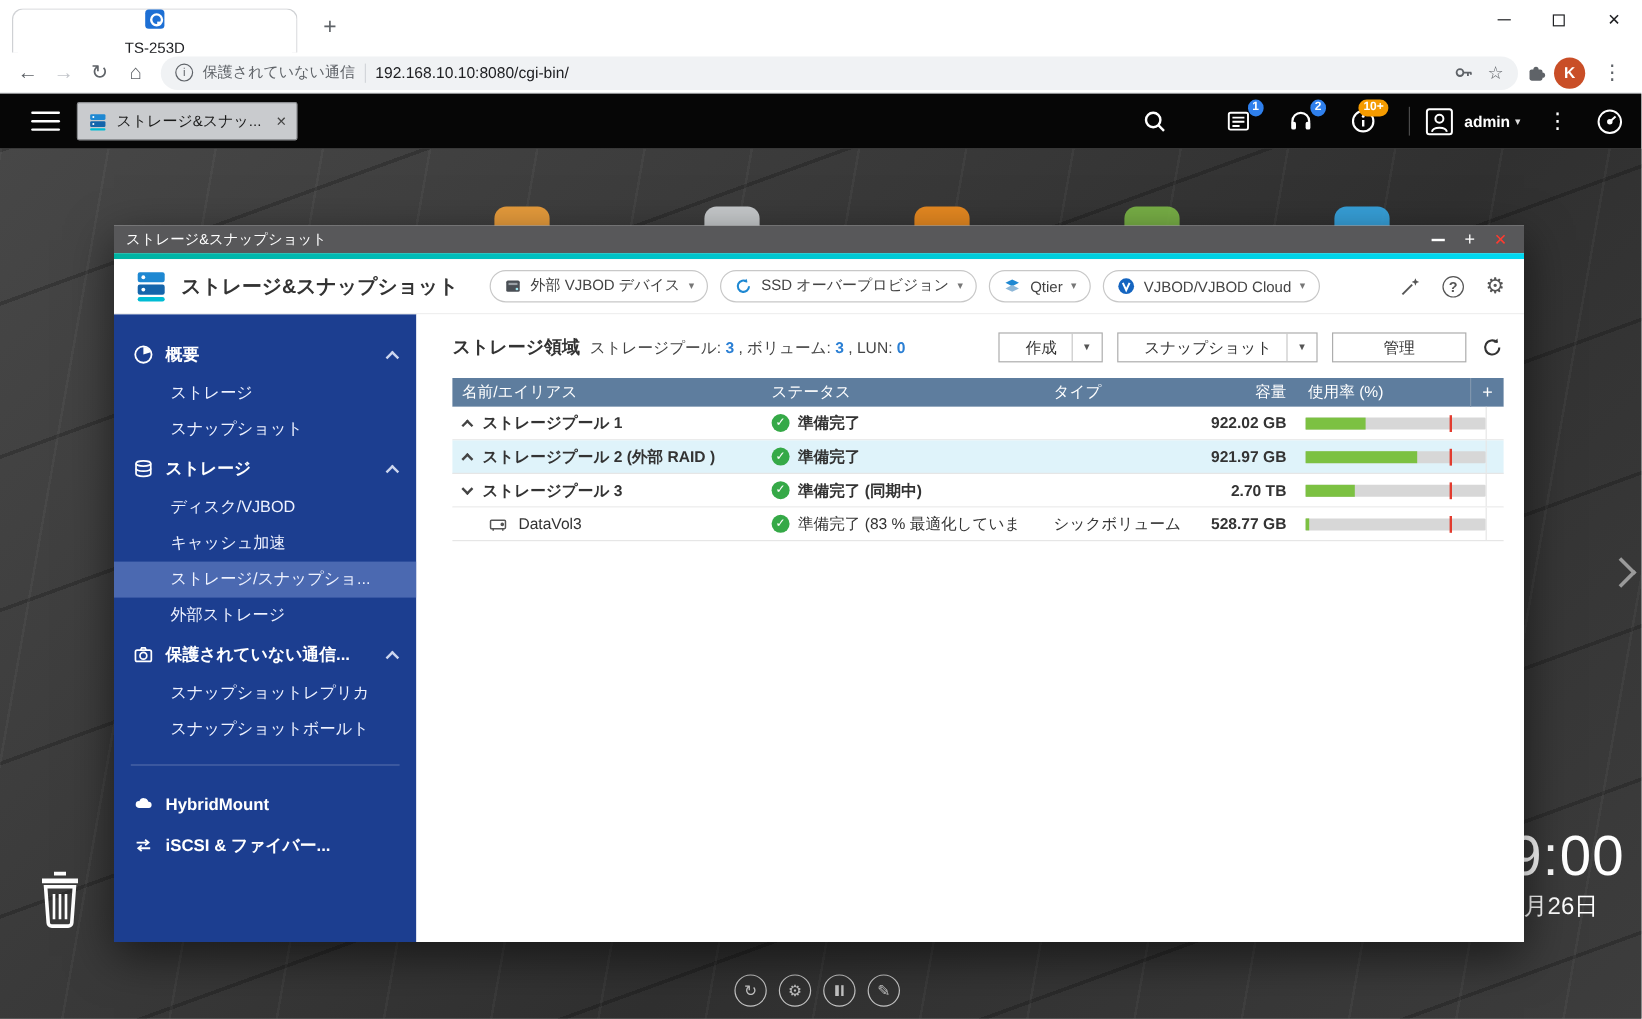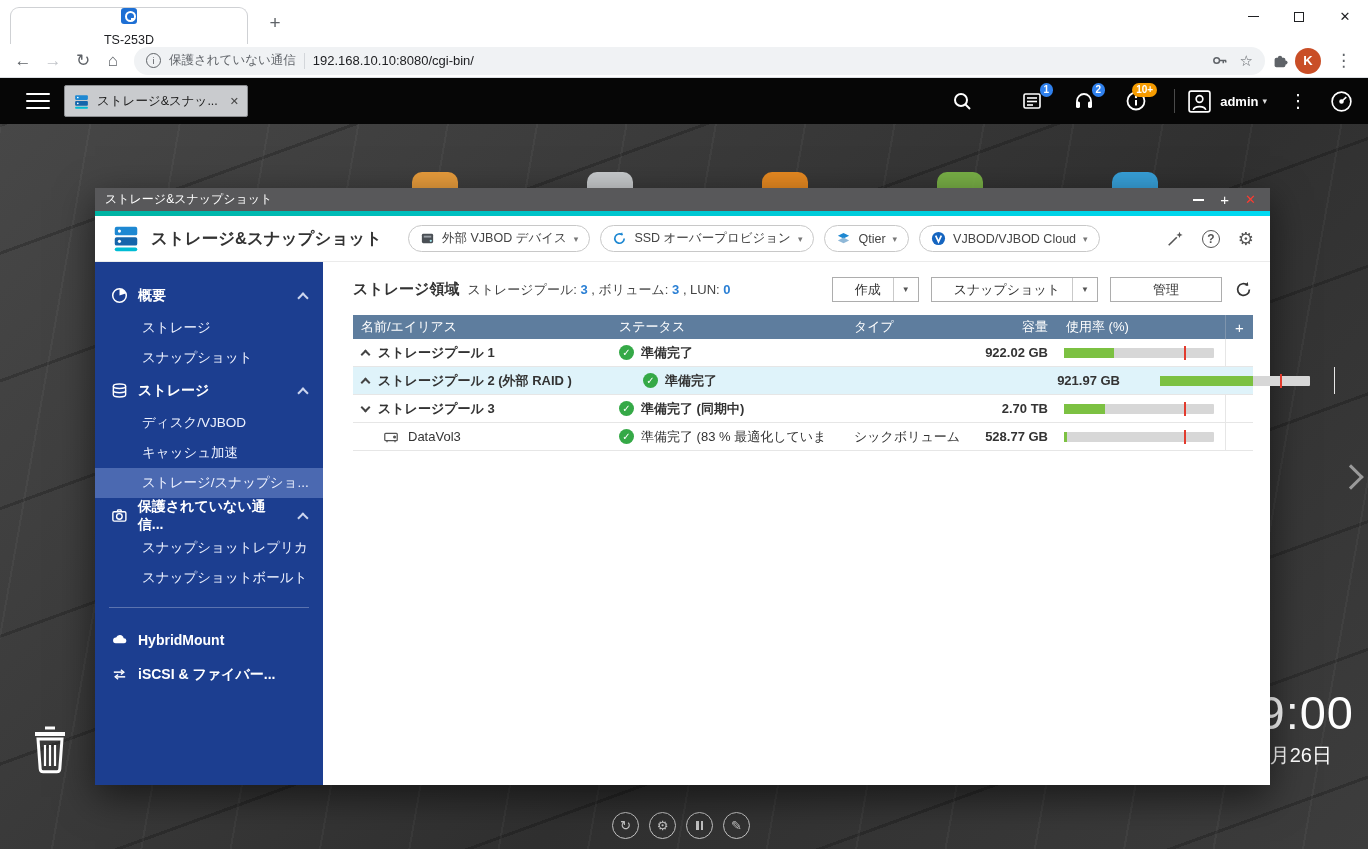--- a/index.html
+++ b/index.html
@@ -91,21 +91,21 @@
           gap:7px; padding:0 11px; font-size:12.5px; color:#444; background:#fff; white-space:nowrap; }
   .pill .crt { font-size:9px; color:#777; }
   .tbicons { margin-left:auto; display:flex; align-items:center; gap:18px; color:#555; }
   .qmark { width:18px; height:18px; border:1.8px solid #555; border-radius:50%; display:flex;
            align-items:center; justify-content:center; font-size:12px; font-weight:bold; color:#555; }
   .gear { font-size:18px; color:#555; }
 
   .qbody { flex:1; display:flex; min-height:0; }
 
   
-  .snav { width:228px; background:#1c3e90; padding-top:16px; color:#fff; flex:none; }
+  .snav { width:252px; background:#1c3e90; padding-top:16px; color:#fff; flex:none; }
   .sec { height:35px; display:flex; align-items:center; gap:10px; padding:0 16px; font-size:14px; font-weight:bold; }
   .sec .chevw { margin-left:auto; width:8px; height:8px; border-left:2px solid #cdd6ee; border-bottom:2px solid #cdd6ee;
                 transform:rotate(135deg); margin-top:4px; }
   .child { height:30px; display:flex; align-items:center; padding-left:47px; font-size:13.5px; color:#eef2ff; }
   .child.sel { background:#4b69b1; }
   .sdiv { border-top:1px solid rgba(255,255,255,.28); margin:14px 14px; }
 
   
   .scontent { flex:1; background:#fff; padding:14px 17px 0 30px; display:flex; flex-direction:column; min-width:0; }
   .chead { display:flex; align-items:center; height:27px; }
@@ -122,21 +122,21 @@
 
   .tbl { margin-top:12px; }
   .thead, .trow { display:grid; grid-template-columns:258px 235px 120px 88px 1fr 28px; align-items:center; }
   .thead { height:24px; background:#5e7d9e; color:#fff; font-size:13px; }
   .thead > div { padding-left:8px; white-space:nowrap; }
   .thead .h-cap { text-align:right; padding:0 6px 0 0; }
   .thead .h-use { padding-left:12px; }
   .thead .h-plus { border-left:1px solid #7f95ad; text-align:center; padding:0; font-size:15px; height:24px;
                    display:flex; align-items:center; justify-content:center; }
   .trow { height:28px; border-bottom:1px solid #e6e6e6; font-size:13px; color:#333; background:#fff; }
-  .trow.hl { background:#dff3fa;gap:24px; }
+  .trow.hl { background:#dff3fa; }
   .c-name { display:flex; align-items:center; gap:9px; padding-left:9px; font-weight:bold; white-space:nowrap; overflow:hidden; }
   .trow.vol .c-name { padding-left:30px; font-weight:normal; }
   .chev { width:7px; height:7px; border-left:2px solid #444; border-bottom:2px solid #444; display:inline-block; flex:none; }
   .chev.up { transform:rotate(135deg); margin-top:4px; }
   .chev.down { transform:rotate(-45deg); margin-top:-3px; }
   .c-status { display:flex; align-items:center; gap:7px; padding-left:8px; font-weight:bold; white-space:nowrap; overflow:hidden; }
   .trow.vol .c-status { font-weight:normal; }
   .ok { width:15px; height:15px; border-radius:50%; background:#35a947; color:#fff; font-size:10px;
         display:flex; align-items:center; justify-content:center; font-weight:bold; flex:none; }
   .c-type { padding-left:8px; white-space:nowrap; }
@@ -381,20 +381,23 @@
             <span class="chevw"></span>
           </div>
           <div class="child">
               <span>ディスク/VJBOD</span>
             </div>
           <div class="child">
               <span>キャッシュ加速</span>
             </div>
           <div class="child sel">
               <span>ストレージ/スナップショ...</span>
+            </div>
+          <div class="child">
+              <span>外部ストレージ</span>
             </div>
 
           <div class="sec">
             <svg width="17" height="17" viewBox="0 0 18 18" fill="none" stroke="#fff" stroke-width="1.5">
                 <rect x="2" y="5" width="14" height="10" rx="1.5"></rect>
                 <path d="M6.5 5 L7.5 3 h3 L11.5 5"></path>
                 <circle cx="9" cy="10" r="3"></circle>
               </svg>
             <span>保護されていない通信...</span>
             <span class="chevw"></span>

